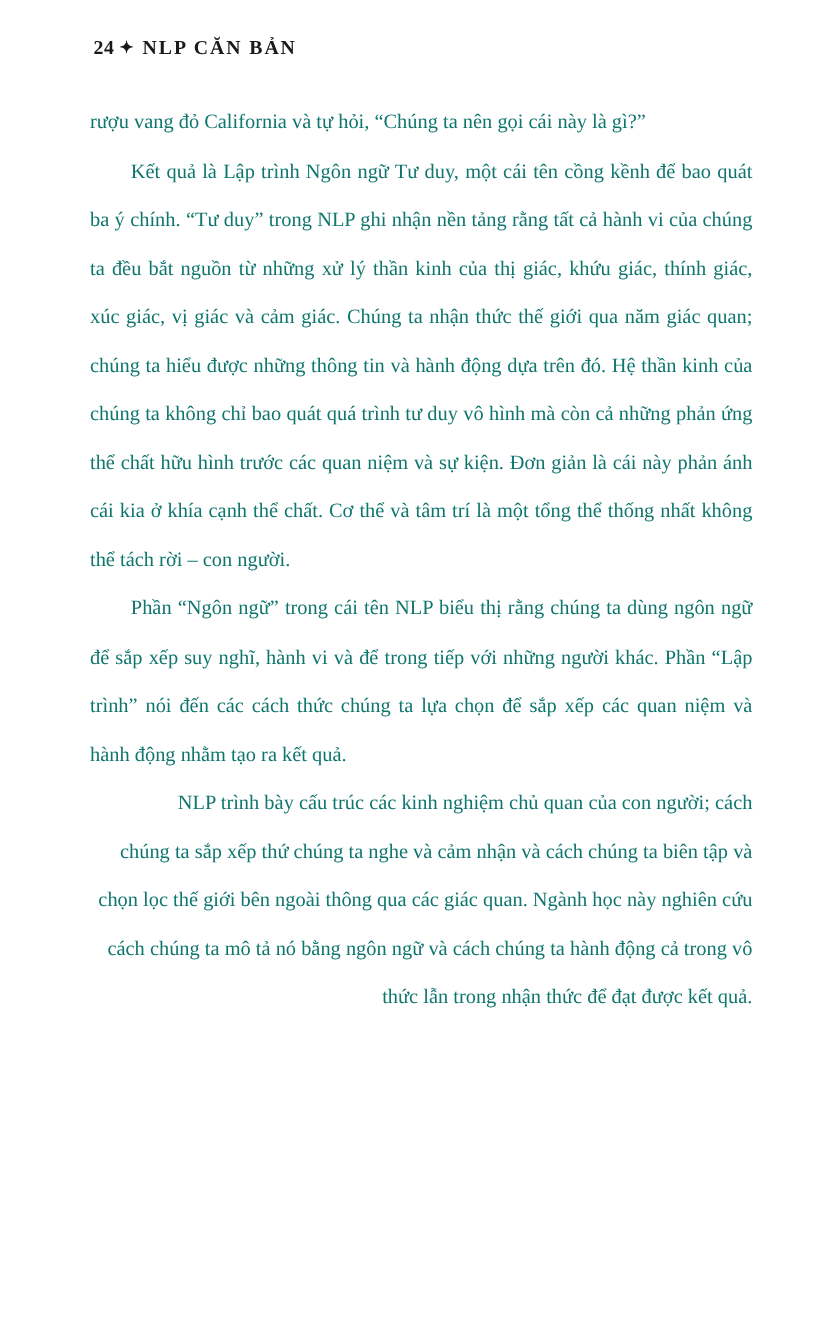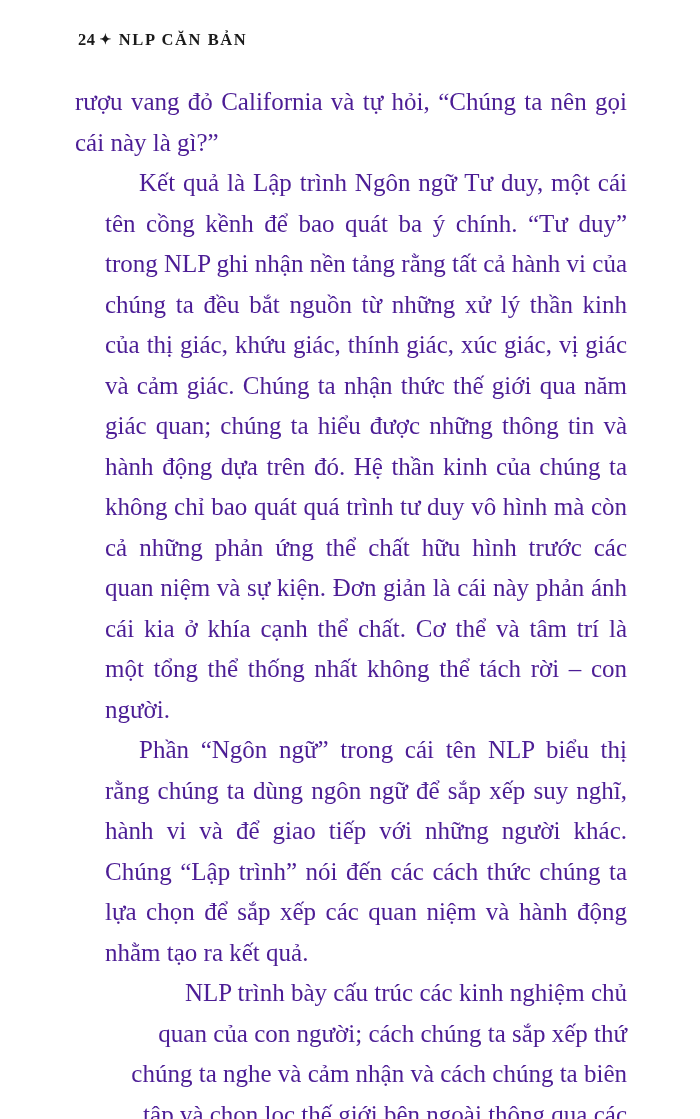--- a/index.html
+++ b/index.html
@@ -44,47 +44,46 @@
     vertical-align: 1px;
   }
   .body-text {
     position: absolute;
     left: 75px;
     top: 82px;
     width: 552px;
   }
   .para {
     margin: 0 0 0 0;
-    font-size: 25px;
+    font-size: 17px;
     line-height: 40.5px;
     text-align: justify;
     text-justify: inter-word;
-    color: #4c1d95;
+    color: #0f766e;
     hyphens: none;
   }
   .para + .para {
     margin-top: 0px;
-    margin-left: 30px;
   }
   .para.indent {
     text-indent: 34px;
   }
   .para:last-child {
     text-align: right;
   }
 </style>
 </head>
 <body>
 
 <div class="page">
 
   <div class="running-head">
     <span class="folio">24</span><span class="sep">✦</span><span>NLP CĂN BẢN</span>
   </div>
 
   <div class="body-text">
     <p class="para">rượu vang đỏ California và tự hỏi, “Chúng ta nên gọi cái này là gì?”</p>
     <p class="para indent">Kết quả là Lập trình Ngôn ngữ Tư duy, một cái tên cồng kềnh để bao quát ba ý chính. “Tư duy” trong NLP ghi nhận nền tảng rằng tất cả hành vi của chúng ta đều bắt nguồn từ những xử lý thần kinh của thị giác, khứu giác, thính giác, xúc giác, vị giác và cảm giác. Chúng ta nhận thức thế giới qua năm giác quan; chúng ta hiểu được những thông tin và hành động dựa trên đó. Hệ thần kinh của chúng ta không chỉ bao quát quá trình tư duy vô hình mà còn cả những phản ứng thể chất hữu hình trước các quan niệm và sự kiện. Đơn giản là cái này phản ánh cái kia ở khía cạnh thể chất. Cơ thể và tâm trí là một tổng thể thống nhất không thể tách rời – con người.</p>
-    <p class="para indent">Phần “Ngôn ngữ” trong cái tên NLP biểu thị rằng chúng ta dùng ngôn ngữ để sắp xếp suy nghĩ, hành vi và để giao tiếp với những người khác. Chúng “Lập trình” nói đến các cách thức chúng ta lựa chọn để sắp xếp các quan niệm và hành động nhằm tạo ra kết quả.</p>
+    <p class="para indent">Phần “Ngôn ngữ” trong cái tên NLP biểu thị rằng chúng ta dùng ngôn ngữ để sắp xếp suy nghĩ, hành vi và để trong tiếp với những người khác. Phần “Lập trình” nói đến các cách thức chúng ta lựa chọn để sắp xếp các quan niệm và hành động nhằm tạo ra kết quả.</p>
     <p class="para indent">NLP trình bày cấu trúc các kinh nghiệm chủ quan của con người; cách chúng ta sắp xếp thứ chúng ta nghe và cảm nhận và cách chúng ta biên tập và chọn lọc thế giới bên ngoài thông qua các giác quan. Ngành học này nghiên cứu cách chúng ta mô tả nó bằng ngôn ngữ và cách chúng ta hành động cả trong vô thức lẫn trong nhận thức để đạt được kết quả.</p>
   </div>
 
 </div>
 
 </body></html>

